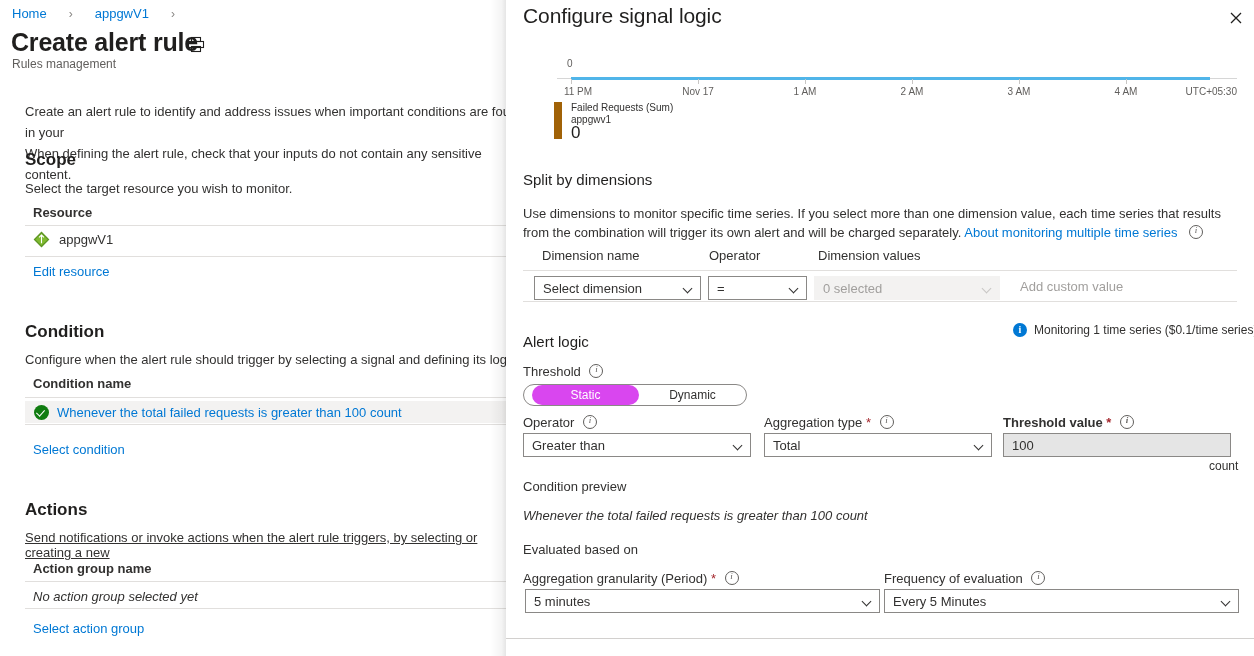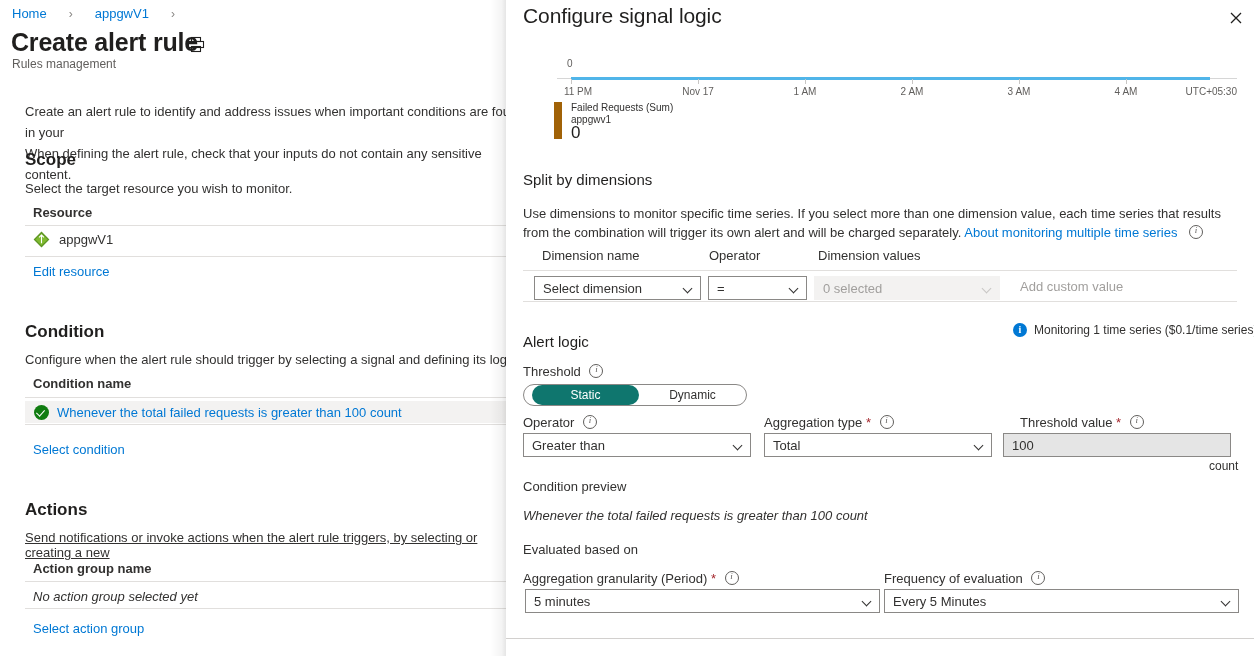--- a/index.html
+++ b/index.html
@@ -372,21 +372,21 @@
     flex: 1 1 50%;
     display: flex;
     align-items: center;
     justify-content: center;
     font-size: 12px;
     color: #323130;
     cursor: pointer;
     border-radius: 11px;
   }
   .pill-opt.active {
-    background: #0f766e;
+    background: #d946ef;
     color: #ffffff;
     margin-left: 8px;
   }
 
   .unit-label {
     position: absolute;
     font-size: 12px;
     color: #323130;
   }
 
@@ -579,21 +579,21 @@
     <span class="info-i" style="margin-left:5px;"></span>
   </div>
   <div class="ddl" style="left:17px; top:433px; width:228px;">Greater than</div>
 
   <div class="b-collabel" style="left:258px; top:415px;">
     <span>Aggregation type</span><span class="req-star"> *</span>
     <span class="info-i" style="margin-left:5px;"></span>
   </div>
   <div class="ddl" style="left:258px; top:433px; width:228px;">Total</div>
 
-  <div class="b-collabel" style="left:514px; top:415px;">
+  <div class="b-collabel" style="left:497px; top:415px;font-weight:bold;">
     <span>Threshold value</span><span class="req-star"> *</span>
     <span class="info-i" style="margin-left:5px;"></span>
   </div>
   <div class="txtbox" style="left:497px; top:433px; width:228px;">100</div>
   <div class="unit-label" style="left:703px; top:459px;">count</div>
 
   <div class="b-collabel" style="left:17px; top:479px;">Condition preview</div>
   <div class="pvw-italic" style="left:17px; top:508px;">Whenever the total failed requests is greater than 100 count</div>
 
   <div class="b-collabel" style="left:17px; top:542px;">Evaluated based on</div>

